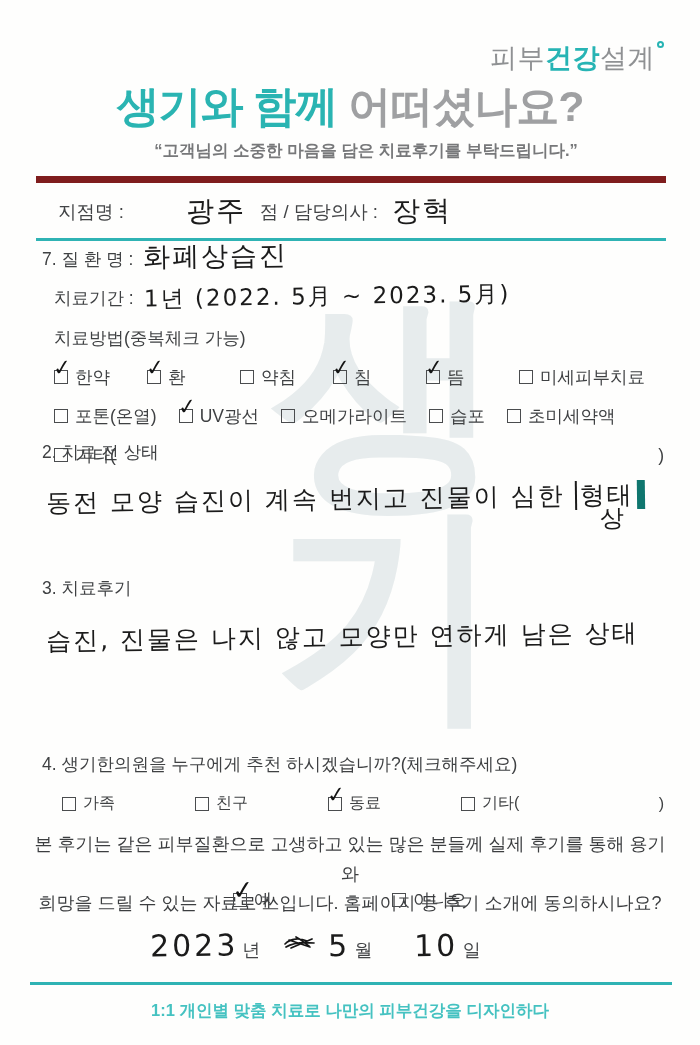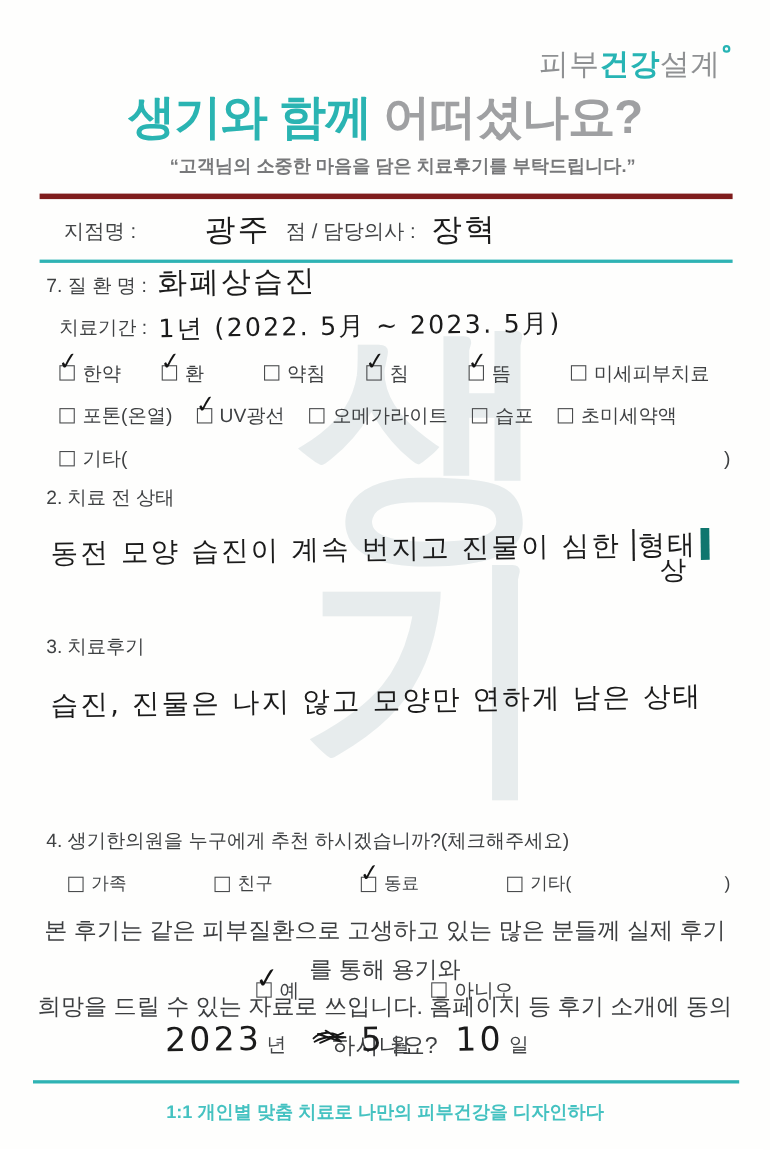--- a/index.html
+++ b/index.html
@@ -27,21 +27,21 @@
   
   .title { position:absolute; top:78px; left:0; width:100%; text-align:center;
     font-size:43px; font-weight:800; letter-spacing:-1px; }
   .title .accent { color:#2ab4b2; }
   .title .rest { color:#9fa0a2; }
   .subtitle { position:absolute; top:140px; left:16px; width:100%; text-align:center;
     font-size:16.5px; font-weight:600; color:#77787a; }
   
   .branch {
     position:absolute; top:176px; left:36px; right:34px;
-    border-top:5px solid #7f1d1d; border-bottom:3px solid #2fb3b4;
+    border-top:7px solid #7f1d1d; border-bottom:3px solid #2fb3b4;
     padding:9px 22px 8px 22px; display:flex; align-items:center; font-size:18.5px;
   }
   .branch .plabel { font-weight:500; color:#424446; }
   
   .hand {
     font-family:"DejaVu Sans", sans-serif; color:#1b1b1b;
     transform:rotate(-0.8deg); letter-spacing:2px; font-weight:400;
   }
   
   .sec1 { position:absolute; top:238px; left:42px; right:36px; font-size:17.5px; }
@@ -78,21 +78,21 @@
   .correction { position:absolute; right:74px; top:502px; font-size:24px; }
   .sec3 { top:576px; }
   .sec3 .hand { font-size:25px; margin-top:20px; margin-left:4px; }
   
   .sec4 { top:752px; }
   .sec4 .cb-row { margin-top:17px; margin-left:20px; }
   .sec4 .cb-item { width:133px; }
   .sec4 .cb-item:last-child { width:auto; }
   
   .consent { position:absolute; top:830px; left:30px; right:30px; text-align:center;
-    font-size:21px; line-height:1.65; color:#3c3e40; }
+    font-size:18px; line-height:1.65; color:#3c3e40; }
   .yesno { position:absolute; top:888px; left:0; width:100%;
     display:flex; justify-content:center; gap:120px; font-size:18px; }
   .yesno .tick { font-size:26px; top:-17px; }
   
   .date-row { position:absolute; top:928px; left:150px; display:flex;
     align-items:baseline; font-size:18px; }
   .date-row .hand { font-size:30px; letter-spacing:3px; }
   .scribble { margin:0 6px 0 22px; align-self:center; }
   .d-month { margin-left:4px; } .d-day { margin-left:42px; }
   .suffix { margin-left:4px; color:#434547; }
@@ -128,20 +128,21 @@
 
     <div class="sec1">
       <div class="row disease-row">
         <span>7. 질 환 명 :</span>
         <span class="hand">화폐상습진</span>
       </div>
       <div class="row period-row">
         <span>치료기간 :</span>
         <span class="hand">1년  (2022. 5月 ~ 2023. 5月)</span>
       </div>
+      <div class="method-label">치료방법(중복체크 가능)</div>
 
       <div class="cb-row r1">
         <span class="cb-item checked">
             <span class="cb-box">
               <span class="tick">✓</span>
             </span>
             <span class="cb-label">한약</span>
           </span>
         <span class="cb-item checked">
             <span class="cb-box">

